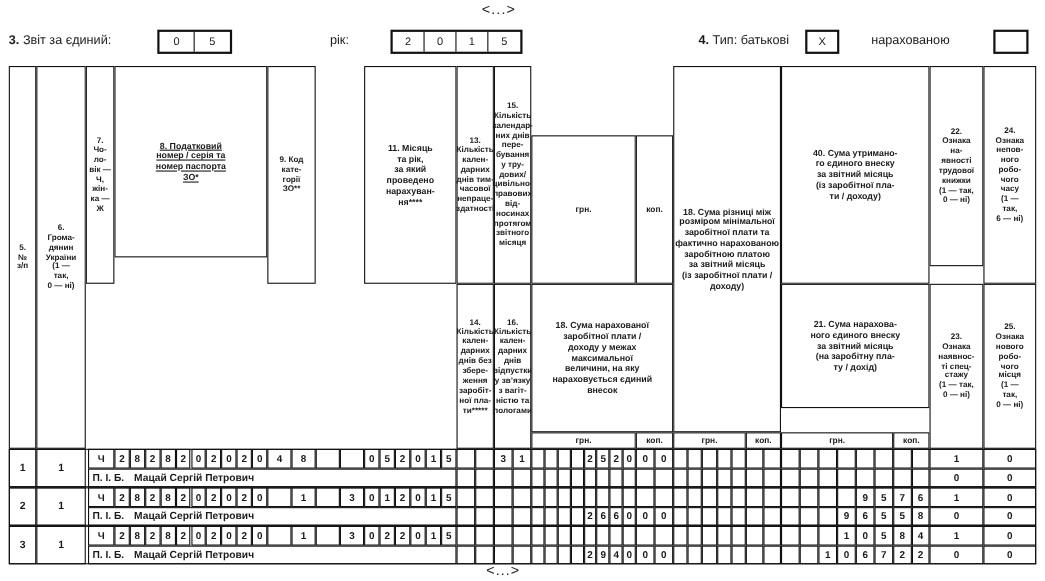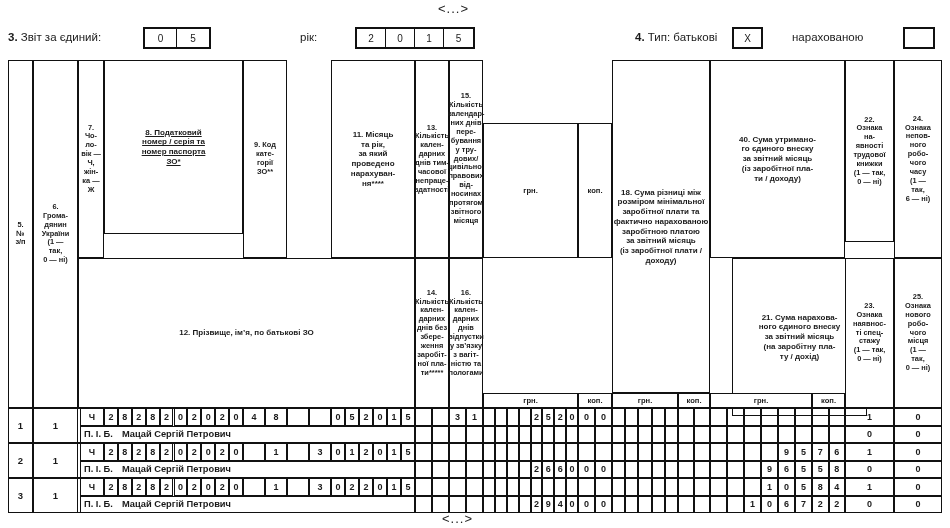--- a/index.html
+++ b/index.html
@@ -145,42 +145,48 @@
 Ознака
 непов-
 ного
 робо-
 чого
 часу
 (1 —
 так,
 6 — ні)</div>
 
-  <div class="hbox" style="left:78px;top:258px;width:337px;height:150px;">12. Прізвище, ім’я, по батькові ЗО</div>
   <div class="hbox narrow" style="left:415px;top:258px;width:34px;height:150px;">14.
 Кількість
 кален-
 дарних
 днів без
 збере-
 ження
 заробіт-
 ної пла-
 ти*****</div>
   <div class="hbox narrow" style="left:449px;top:258px;width:34px;height:150px;">16.
 Кількість
 кален-
 дарних
 днів
 відпустки
 у зв’язку
 з вагіт-
 ністю та
 пологами</div>
-  <div class="hbox" style="left:710px;top:258px;width:135px;height:158px;margin-left:22px;">21. Сума нарахова-
+  <div class="hbox" style="left:483px;top:258px;width:129px;height:135px;">18. Сума нарахованої
+заробітної плати /
+доходу у межах
+максимальної
+величини, на яку
+нараховується єдиний
+внесок</div>
+  <div class="hbox" style="left:710px;top:258px;width:135px;height:113px;">21. Сума нарахова-
 ного єдиного внеску
 за звітний місяць
 (на заробітну пла-
 ту / дохід)</div>
   <div class="hbox narrow" style="left:845px;top:258px;width:49px;height:150px;">23.
 Ознака
 наявнос-
 ті спец-
 стажу
 (1 — так,

